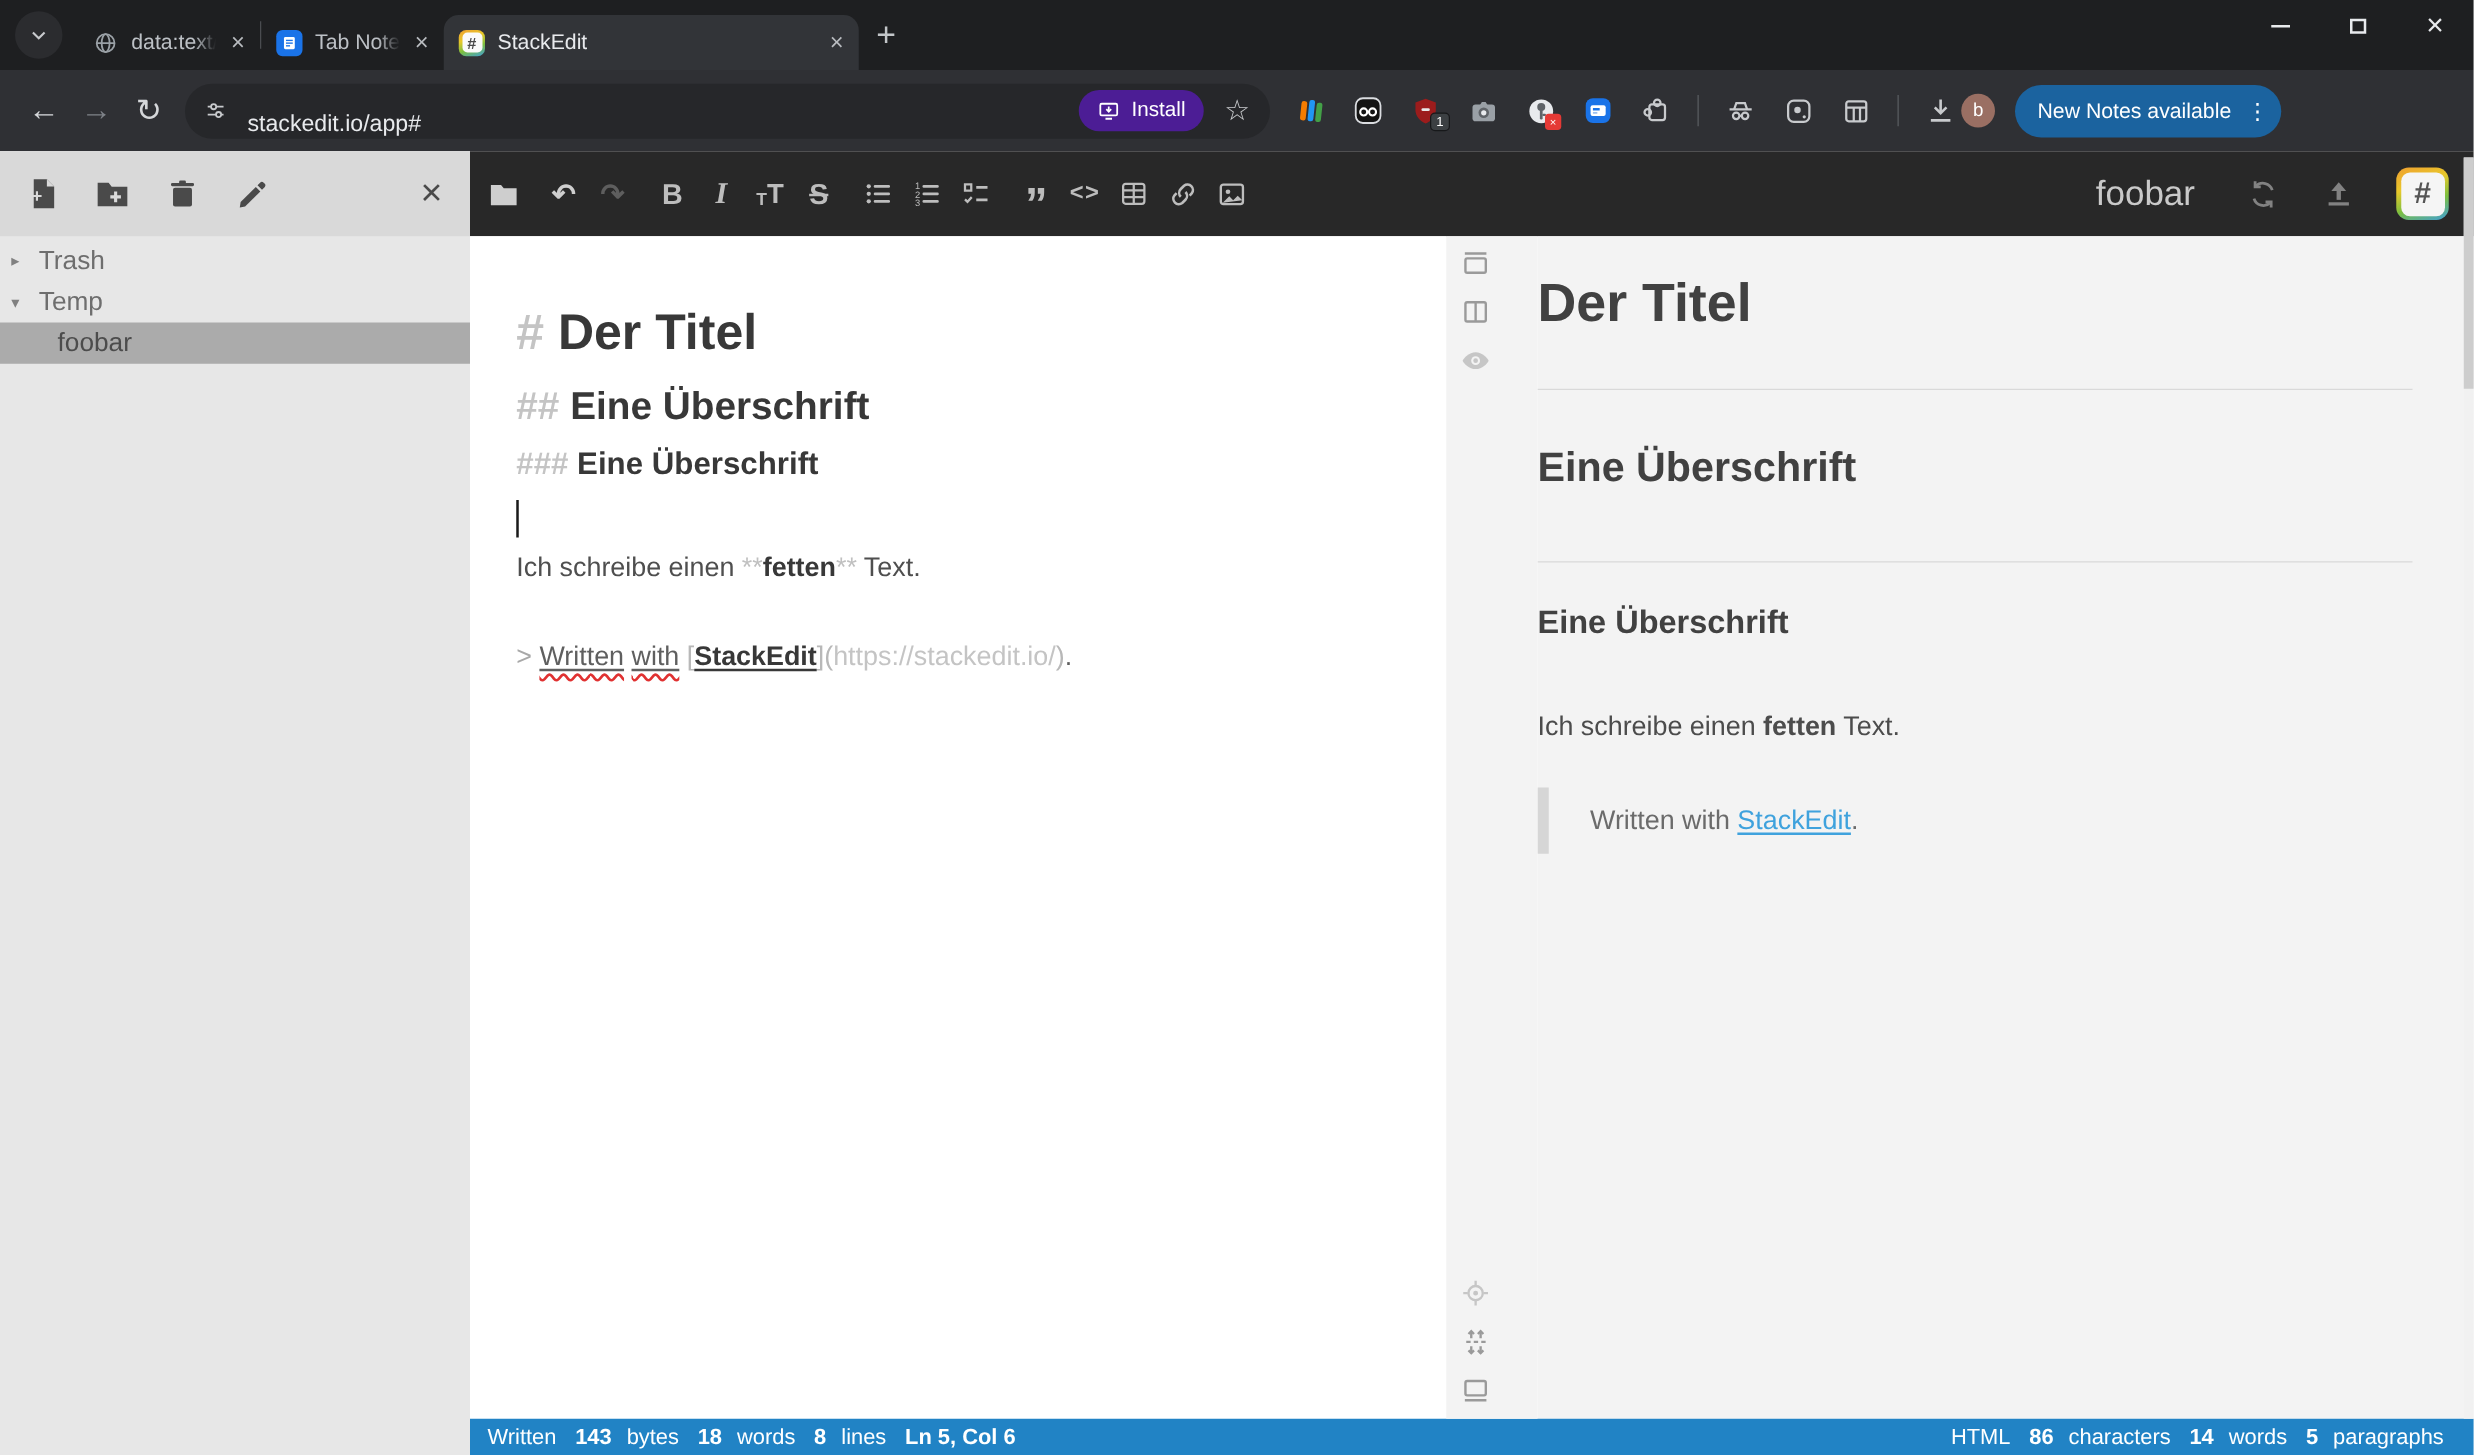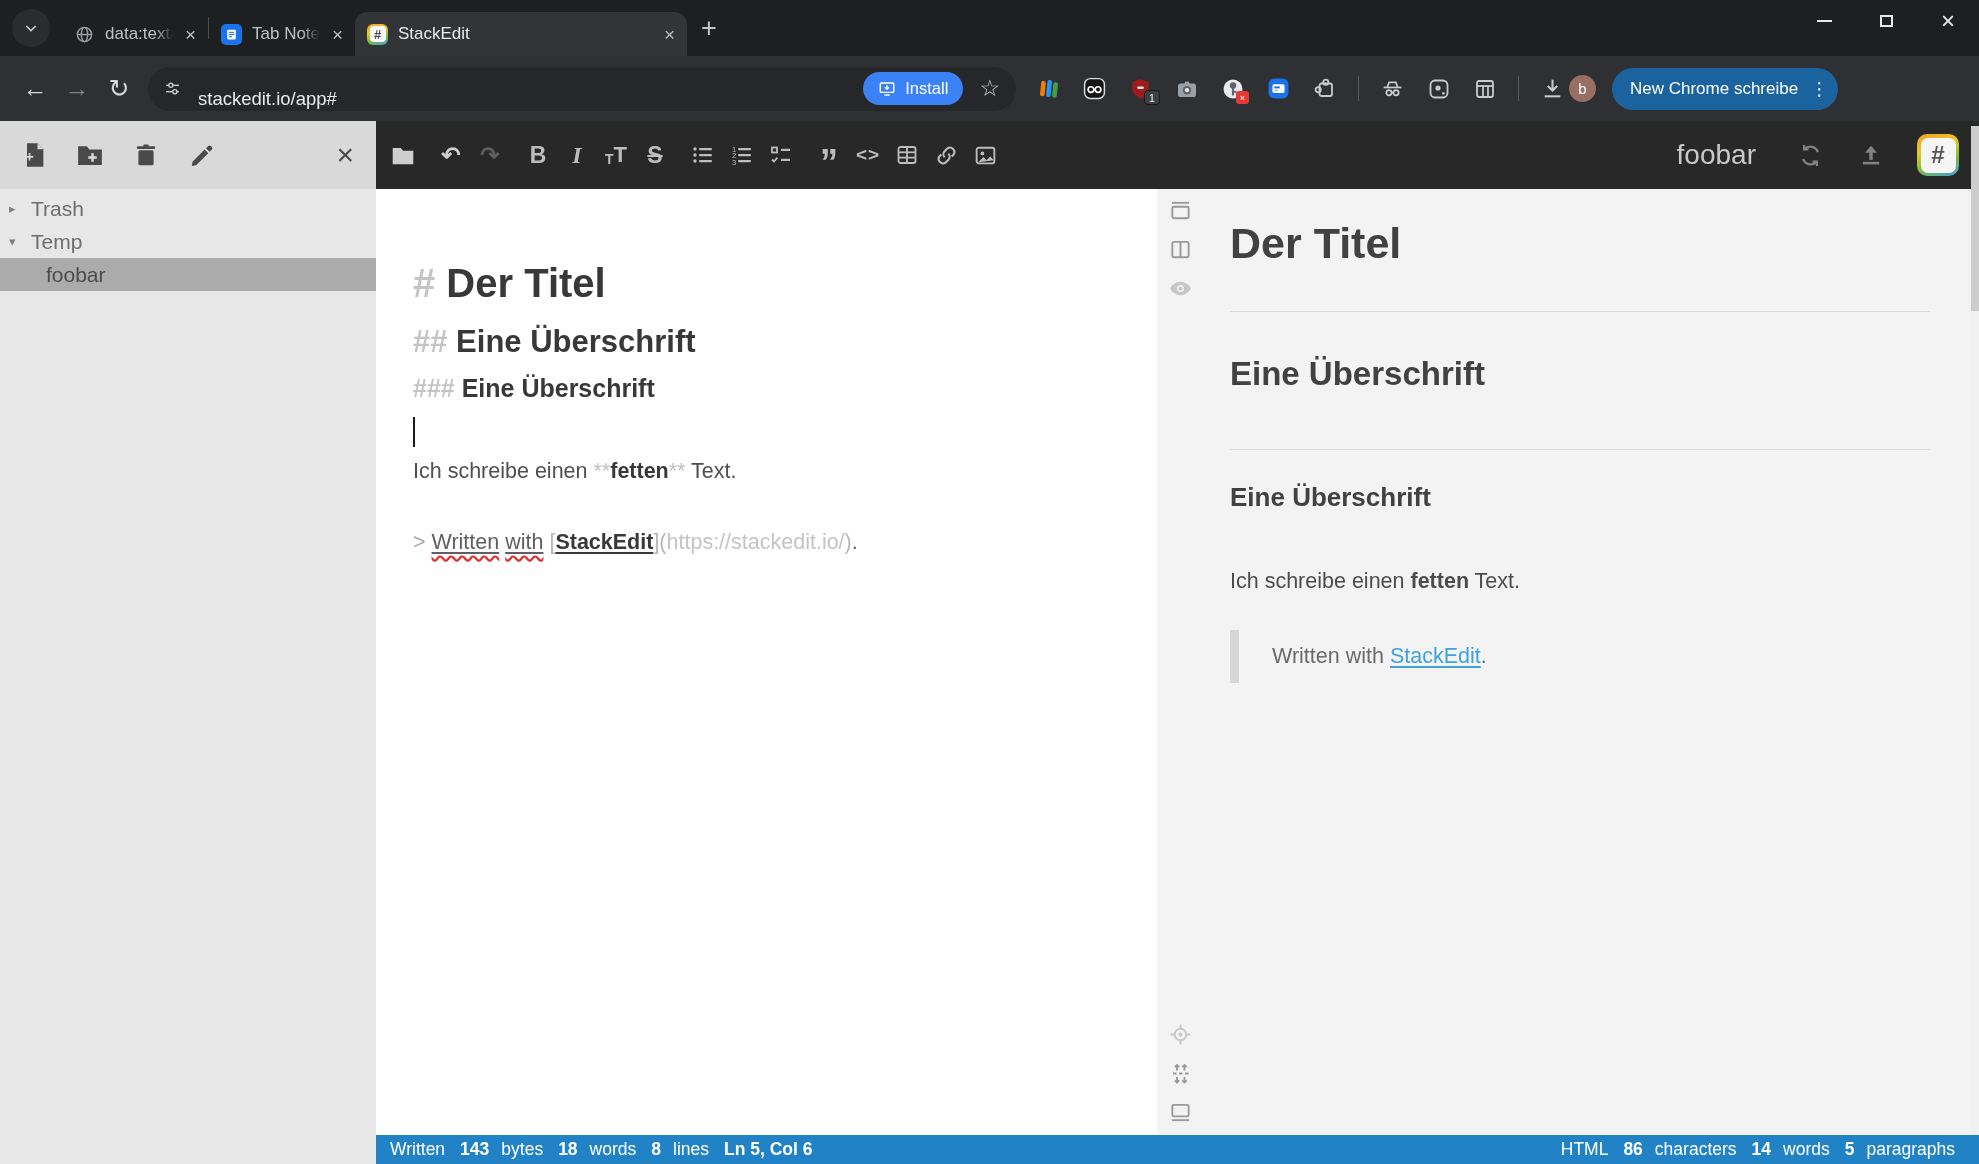--- a/index.html
+++ b/index.html
@@ -35,21 +35,21 @@
   .close-x { font-size:24px; line-height:1; }
 
   
   .toolbar-row { height:65px; background:#2f3034; display:flex; align-items:center; padding:0 10px 0 14px; flex:0 0 auto; }
   .nav-btn { width:42px; height:42px; display:flex; align-items:center; justify-content:center; font-size:25px; color:#d5d7da; flex:0 0 auto; }
   .nav-btn.disabled { color:#7e8288; }
   .omnibox { width:868px; height:44px; background:#26272a; border-radius:22px; display:flex; align-items:center;
              padding:0 10px 0 6px; margin-left:8px; flex:0 0 auto; }
   .tune { width:36px; height:36px; border-radius:50%; display:flex; align-items:center; justify-content:center; color:#c8cacd; flex:0 0 auto; }
   .url-text { color:#e8eaed; font-size:18.5px; margin-left:8px; flex:1;margin-top:20px; }
-  .install-chip { height:33px; background:#3b82f6; border-radius:17px; color:#fff; display:flex; align-items:center;
+  .install-chip { height:33px; background:#4c1d95; border-radius:17px; color:#fff; display:flex; align-items:center;
                   gap:9px; padding:0 15px; font-size:16.5px; flex:0 0 auto; }
   .star { color:#c8cacd; font-size:23px; margin:0 6px 0 16px; flex:0 0 auto; }
   .ext-bar { display:flex; align-items:center; gap:21px; margin-left:20px; flex:0 0 auto; }
   .ext-icon { width:25px; height:25px; position:relative; display:flex; align-items:center; justify-content:center; }
   .ext-sep { width:1px; height:25px; background:#5a5c60; }
   .badge { position:absolute; right:-7px; bottom:-4px; min-width:16px; height:15px; background:#3c4043; border:1px solid #17181a;
            border-radius:4px; color:#fff; font-size:10.5px; display:flex; align-items:center; justify-content:center; padding:0 2px; }
   .badge-red { position:absolute; right:-4px; bottom:-3px; width:13px; height:13px; background:#e53935; border-radius:3px;
                color:#fff; font-size:9px; display:flex; align-items:center; justify-content:center; }
   .avatar { width:27px; height:27px; border-radius:50%; background:#9a6f63; color:#fff; font-size:15px;
@@ -84,21 +84,21 @@
   .tb-code { font-size:19px; font-weight:bold; letter-spacing:1px; }
   .grp { margin-left:9px; }
   .doc-name { margin-left:auto; color:#c9c9c9; font-size:28px; margin-right:26px; }
   .sync-ic, .pub-ic { color:#828282; width:30px; height:30px; display:flex; align-items:center; justify-content:center; margin-right:18px; }
   .se-logo { width:42px; height:42px; border-radius:10px; padding:3.5px;
              background:linear-gradient(160deg,#f0a030 0%,#e8c82a 35%,#7cbf3f 65%,#3f9fd8 100%); flex:0 0 auto; }
   .se-logo-inner { width:100%; height:100%; background:#f5f5f5; border-radius:7px; display:flex; align-items:center; justify-content:center;
                    font-size:24px; font-weight:bold; color:#555; }
 
   .content { flex:1; display:flex; min-height:0; }
-  .editor { width:781px; background:#fff; padding:70px 0 0 37px; flex:0 0 auto; color:#4f4f4f; }
+  .editor { width:781px; background:#fff; padding:53px 0 0 37px; flex:0 0 auto; color:#4f4f4f; }
   .ed-h1 { font-size:40px; font-weight:bold; color:#383838; line-height:1.2; }
   .ed-h2 { font-size:31px; font-weight:bold; color:#383838; line-height:1.2; margin-top:16px; }
   .ed-h3 { font-size:25px; font-weight:bold; color:#383838; line-height:1.2; margin-top:13px; }
   .ed-marker { color:#c4c4c4; }
   .caret-line { height:40px; margin-top:9px; display:flex; align-items:center; }
   .caret { width:2px; height:30px; background:#1a1a1a; }
   .ed-p { font-size:21.5px; margin-top:7px; color:#4f4f4f; }
   .ed-stars { color:#c0c0c0; }
   .ed-bold { font-weight:bold; color:#383838; }
   .ed-quote { font-size:21.5px; margin-top:46px; color:#5f5f5f; }
@@ -303,21 +303,21 @@
       <span class="ext-icon">
         <svg width="25" height="25" viewBox="0 0 24 24" fill="none" stroke="#c8cacd" stroke-width="2">
             <path d="M12 3.5v10"></path>
             <path d="M7.5 9.5L12 14l4.5-4.5"></path>
             <path d="M4.5 19.5h15"></path>
           </svg>
       </span>
     </div>
     <span class="avatar">b</span>
     <span class="new-chrome">
-      <span>New Chrome schreibe</span>
+      <span>New Notes available</span>
       <span class="kebab">⋮</span>
     </span>
   </div>
 
   <div class="app">
 
     <div class="explorer">
       <div class="explorer-toolbar">
         <span class="exp-btn">
           <svg width="28" height="28" viewBox="0 0 24 24" fill="currentColor">

